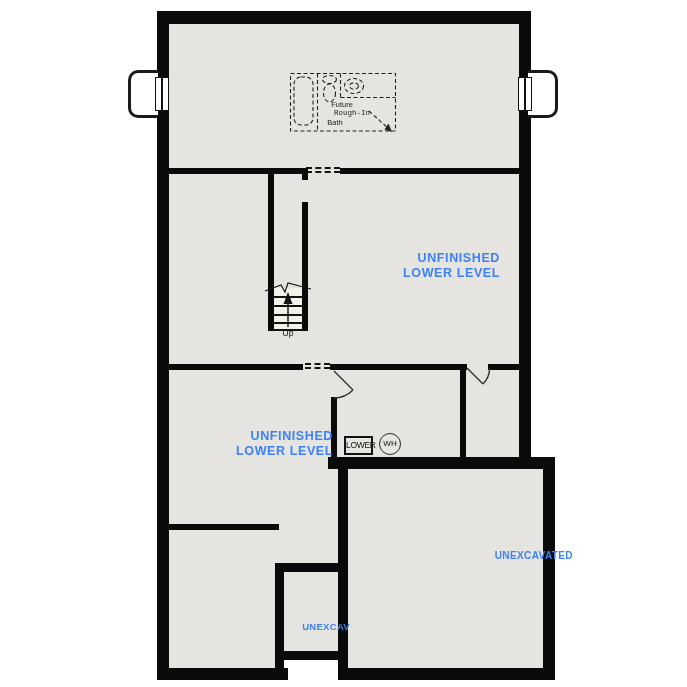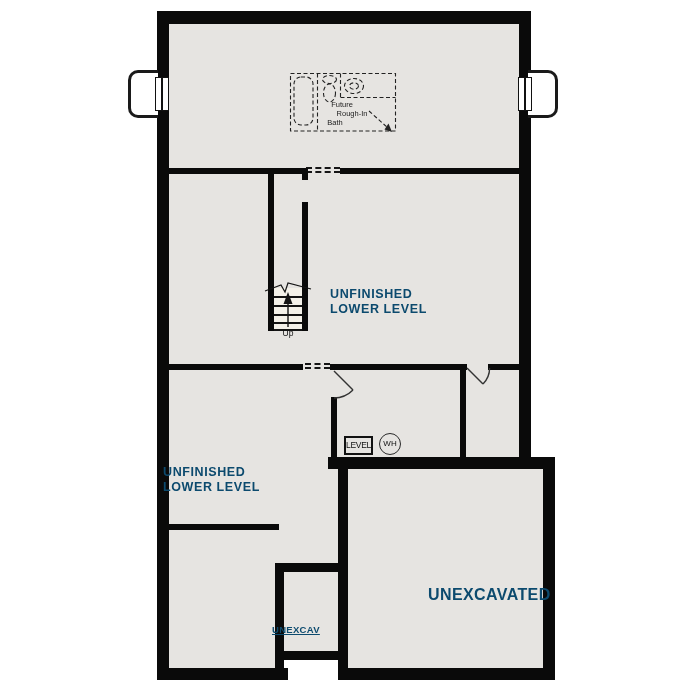--- a/index.html
+++ b/index.html
@@ -7,21 +7,21 @@
     position:relative;width:687px;height:687px;overflow:hidden;
     background:var(--bg,#fff);
     font-family:"Liberation Sans", sans-serif;
     color:#111;
   }
   .floor{position:absolute;background:var(--floor,#e6e4e1);}
   .wall{position:absolute;background:var(--wall,#0a0a0a);}
   .dash-h{position:absolute;height:0;border-top:2px dashed #151515;}
   .tread-bg{position:absolute;background:#f4f1e9;}
   .tread{position:absolute;height:2px;background:#141414;}
-  .label{position:absolute;text-align:left;font-weight:bold;color:#0c4a6e;margin-top:36px;}
+  .label{position:absolute;text-align:right;font-weight:bold;color:#3b82f6;}
   .room-label{font-size:12.5px;letter-spacing:.6px;line-height:15px;}
   .small-label{font-size:9.5px;letter-spacing:.3px;}
   .bath-label{position:absolute;text-align:center;font-weight:normal;font-size:7.5px;line-height:9px;color:#222;}
   .furn-box{
     position:absolute;left:344px;top:436px;width:25px;height:15px;
     border:2px solid #111;background:var(--floor,#e6e4e1);
     font-size:8.5px;line-height:15px;text-align:center;letter-spacing:-.3px;color:#111;
   }
   .wh-circle{
     position:absolute;left:379px;top:433px;width:20px;height:20px;
@@ -131,25 +131,25 @@
   <div class="label room-label z60" style="left:330px;top:251px;width:170px;">
     <span style="display:block">UNFINISHED</span>
     <span style="display:block">LOWER LEVEL</span>
   </div>
 
   <div class="label room-label z60" style="left:163px;top:429px;width:170px;">
     <span style="display:block">UNFINISHED</span>
     <span style="display:block">LOWER LEVEL</span>
   </div>
 
-  <div class="label z60" style="left:428px;top:550px;width:145px;font-size:16px;letter-spacing:.4px;">UNEXCAVATED</div>
+  <div class="label z60" style="left:428px;top:550px;width:145px;font-size:10px;letter-spacing:.4px;">UNEXCAVATED</div>
 
-  <div class="label small-label z60" style="left:272px;top:588px;width:78px;text-decoration:underline;">UNEXCAV</div>
+  <div class="label small-label z60" style="left:272px;top:621px;width:78px;">UNEXCAV</div>
 
   <div class="bath-label z60" style="left:312px;top:100px;width:60px;">Future</div>
-  <div class="bath-label z60" style="left:322px;top:109px;width:60px;">Rough-In</div>
+  <div class="bath-label z60" style="left:322px;top:109px;width:60px;font-family:Liberation Mono, monospace;">Rough-In</div>
   <div class="bath-label z60" style="left:305px;top:118px;width:60px;">Bath</div>
 
-  <div class="furn-box z60">LEVEL</div>
+  <div class="furn-box z60">LOWER</div>
   <div class="wh-circle z60">WH</div>
   <div class="up-label z60">Up</div>
 
 </div>
 
 </body></html>

